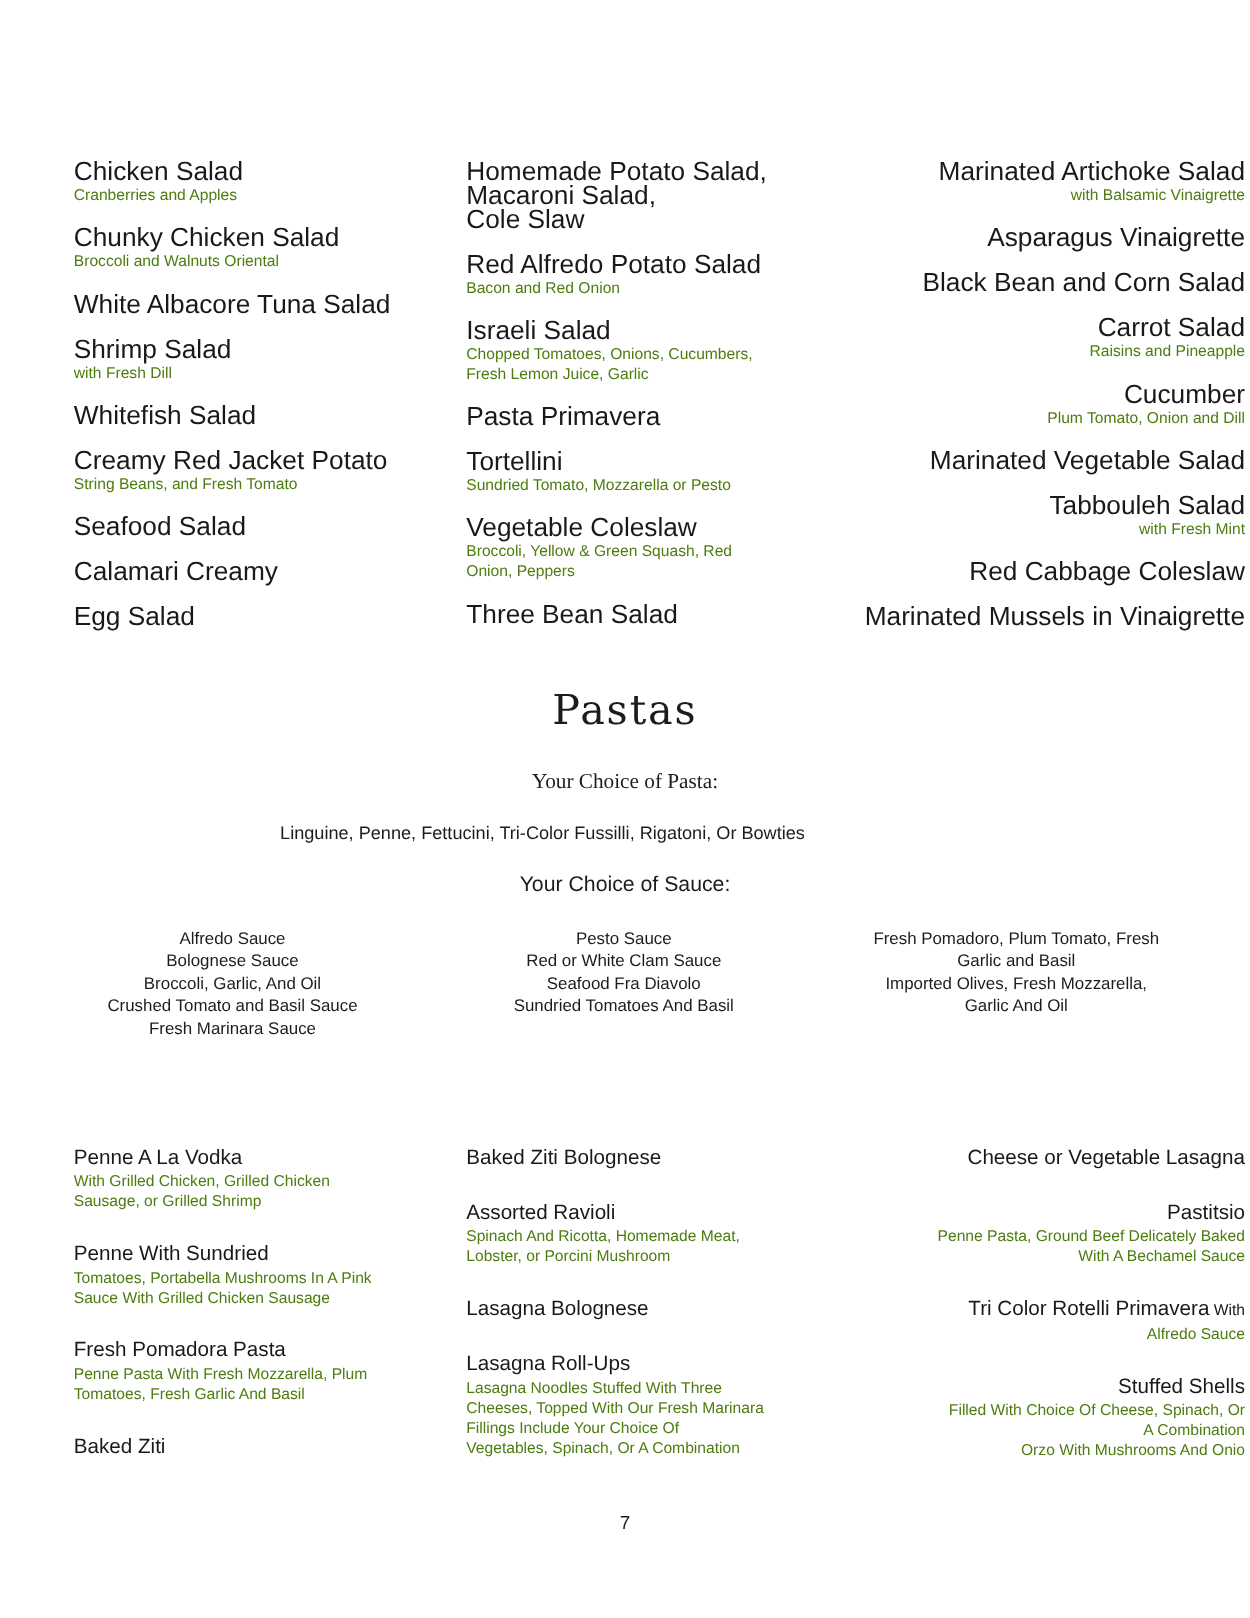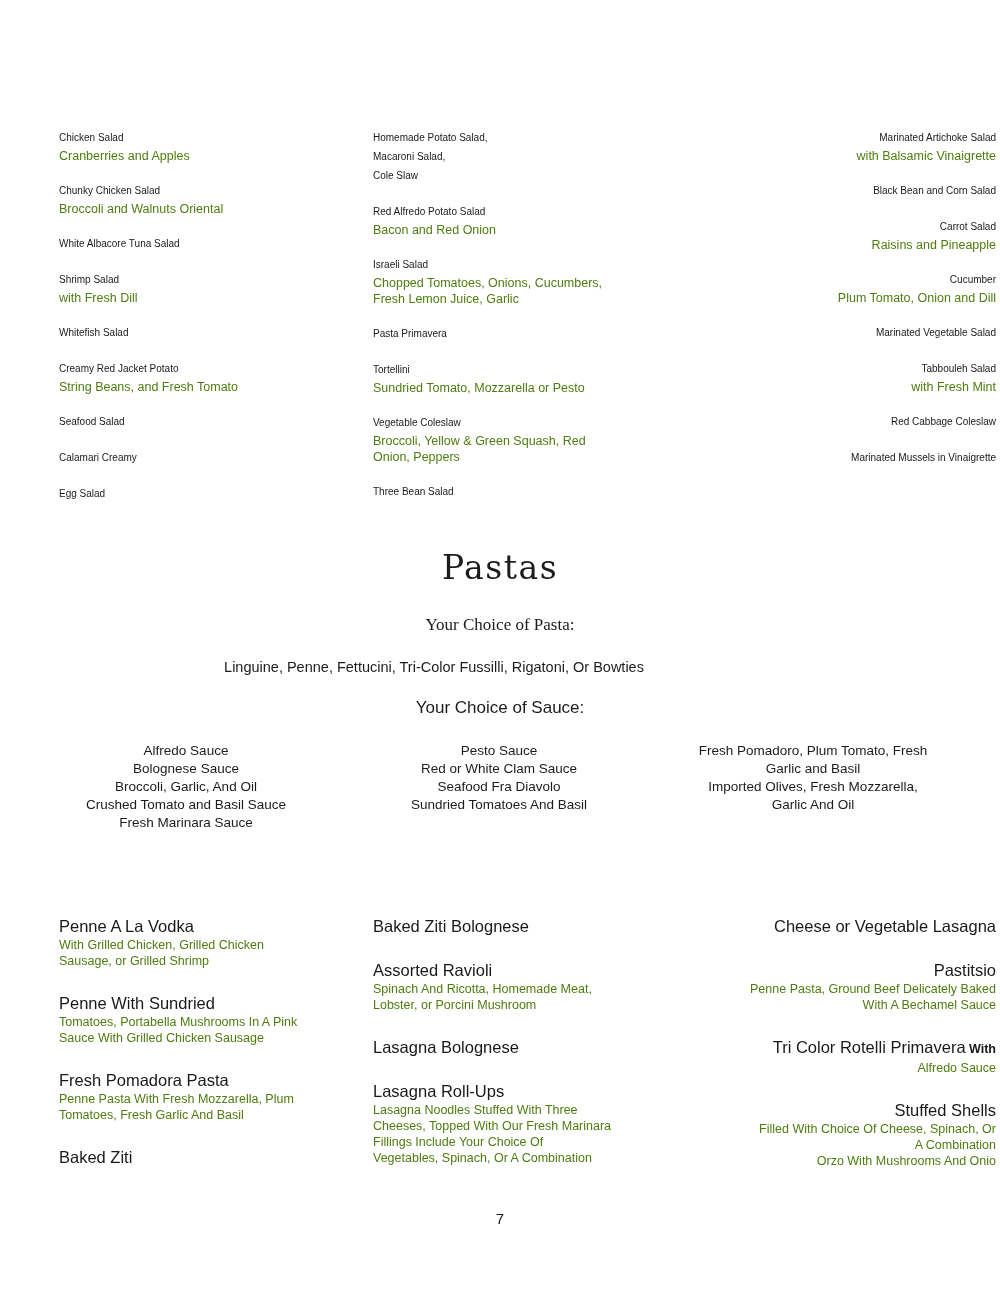--- a/index.html
+++ b/index.html
@@ -18,27 +18,27 @@
   .menu-col { position:absolute; }
   .col-1 { left:59px;  width:302px; }
   .col-2 { left:373px; width:302px; }
   .col-3 { left:686px; width:310px;text-align:right; }
   .cold-col { top:128px; }
   .dish-col { top:916px; }
 
   .item { margin-bottom:17px; }
   .dish-col .item { margin-bottom:24px; }
   .item-name {
-    font-size:10px; line-height:19px; white-space:pre-line; color:#191919;
+    font-size:21px; line-height:19px; white-space:pre-line; color:#191919;
   }
   .dish-col .item-name { font-size:16.5px; line-height:20px; }
   .item-desc {
     font-size:12.5px; line-height:16px; white-space:pre-line; color:#4d7c0f; margin-top:1px;
   }
-  .name-suffix { font-size:12.5px;font-weight:bold; }
+  .name-suffix { font-size:12.5px; }
 
   .center-label {
     position:absolute; left:0; width:1000px; text-align:center;
     font-size:17px; line-height:21px;
   }
   .label-pasta { top:614px;font-family:Liberation Serif, serif; }
   .label-sauce { top:697px; }
   .pasta-options {
     position:absolute; top:658px; left:0; width:868px; text-align:center;
     font-size:14.5px; line-height:18px;
@@ -125,20 +125,23 @@
     </div>
     <div class="item">
       <div class="item-name">Three Bean Salad</div>
     </div>
   </div>
 
   <div class="menu-col col-3 cold-col">
     <div class="item">
       <div class="item-name">Marinated Artichoke Salad</div>
       <div class="item-desc">with Balsamic Vinaigrette</div>
+    </div>
+    <div class="item">
+      <div class="item-name">Asparagus Vinaigrette</div>
     </div>
     <div class="item">
       <div class="item-name">Black Bean and Corn Salad</div>
     </div>
     <div class="item">
       <div class="item-name">Carrot Salad</div>
       <div class="item-desc">Raisins and Pineapple</div>
     </div>
     <div class="item">
       <div class="item-name">Cucumber</div>

